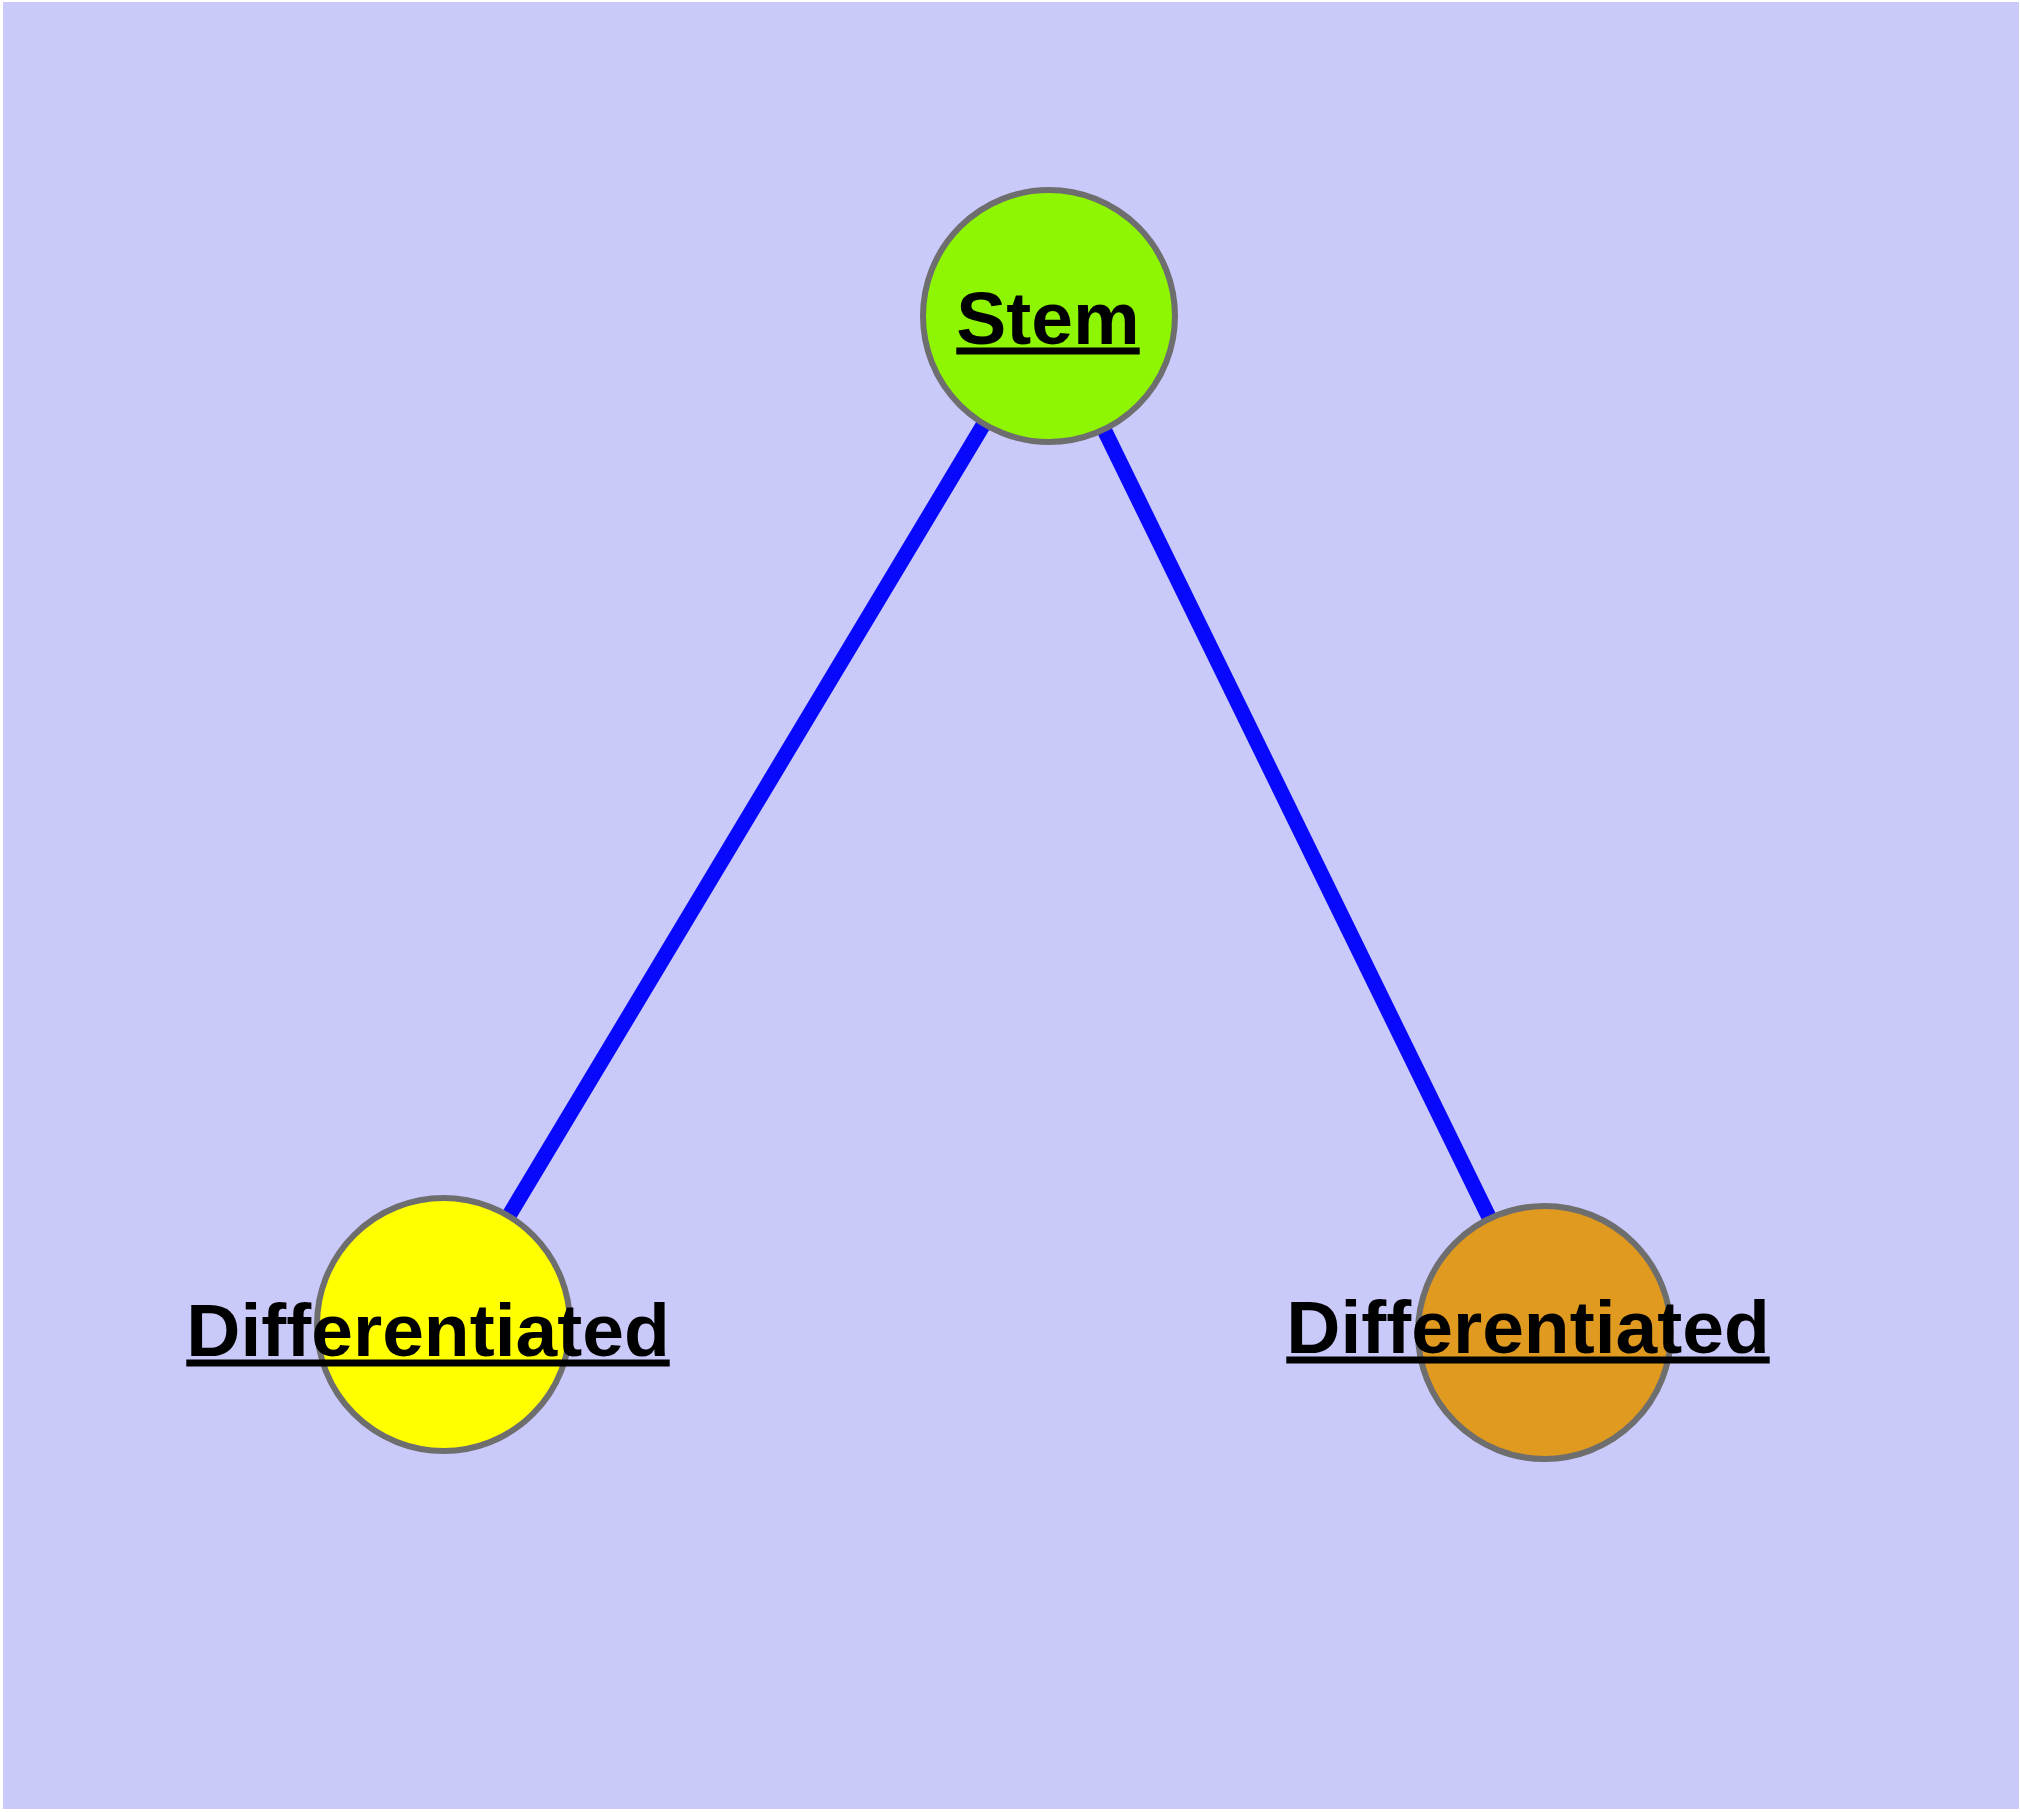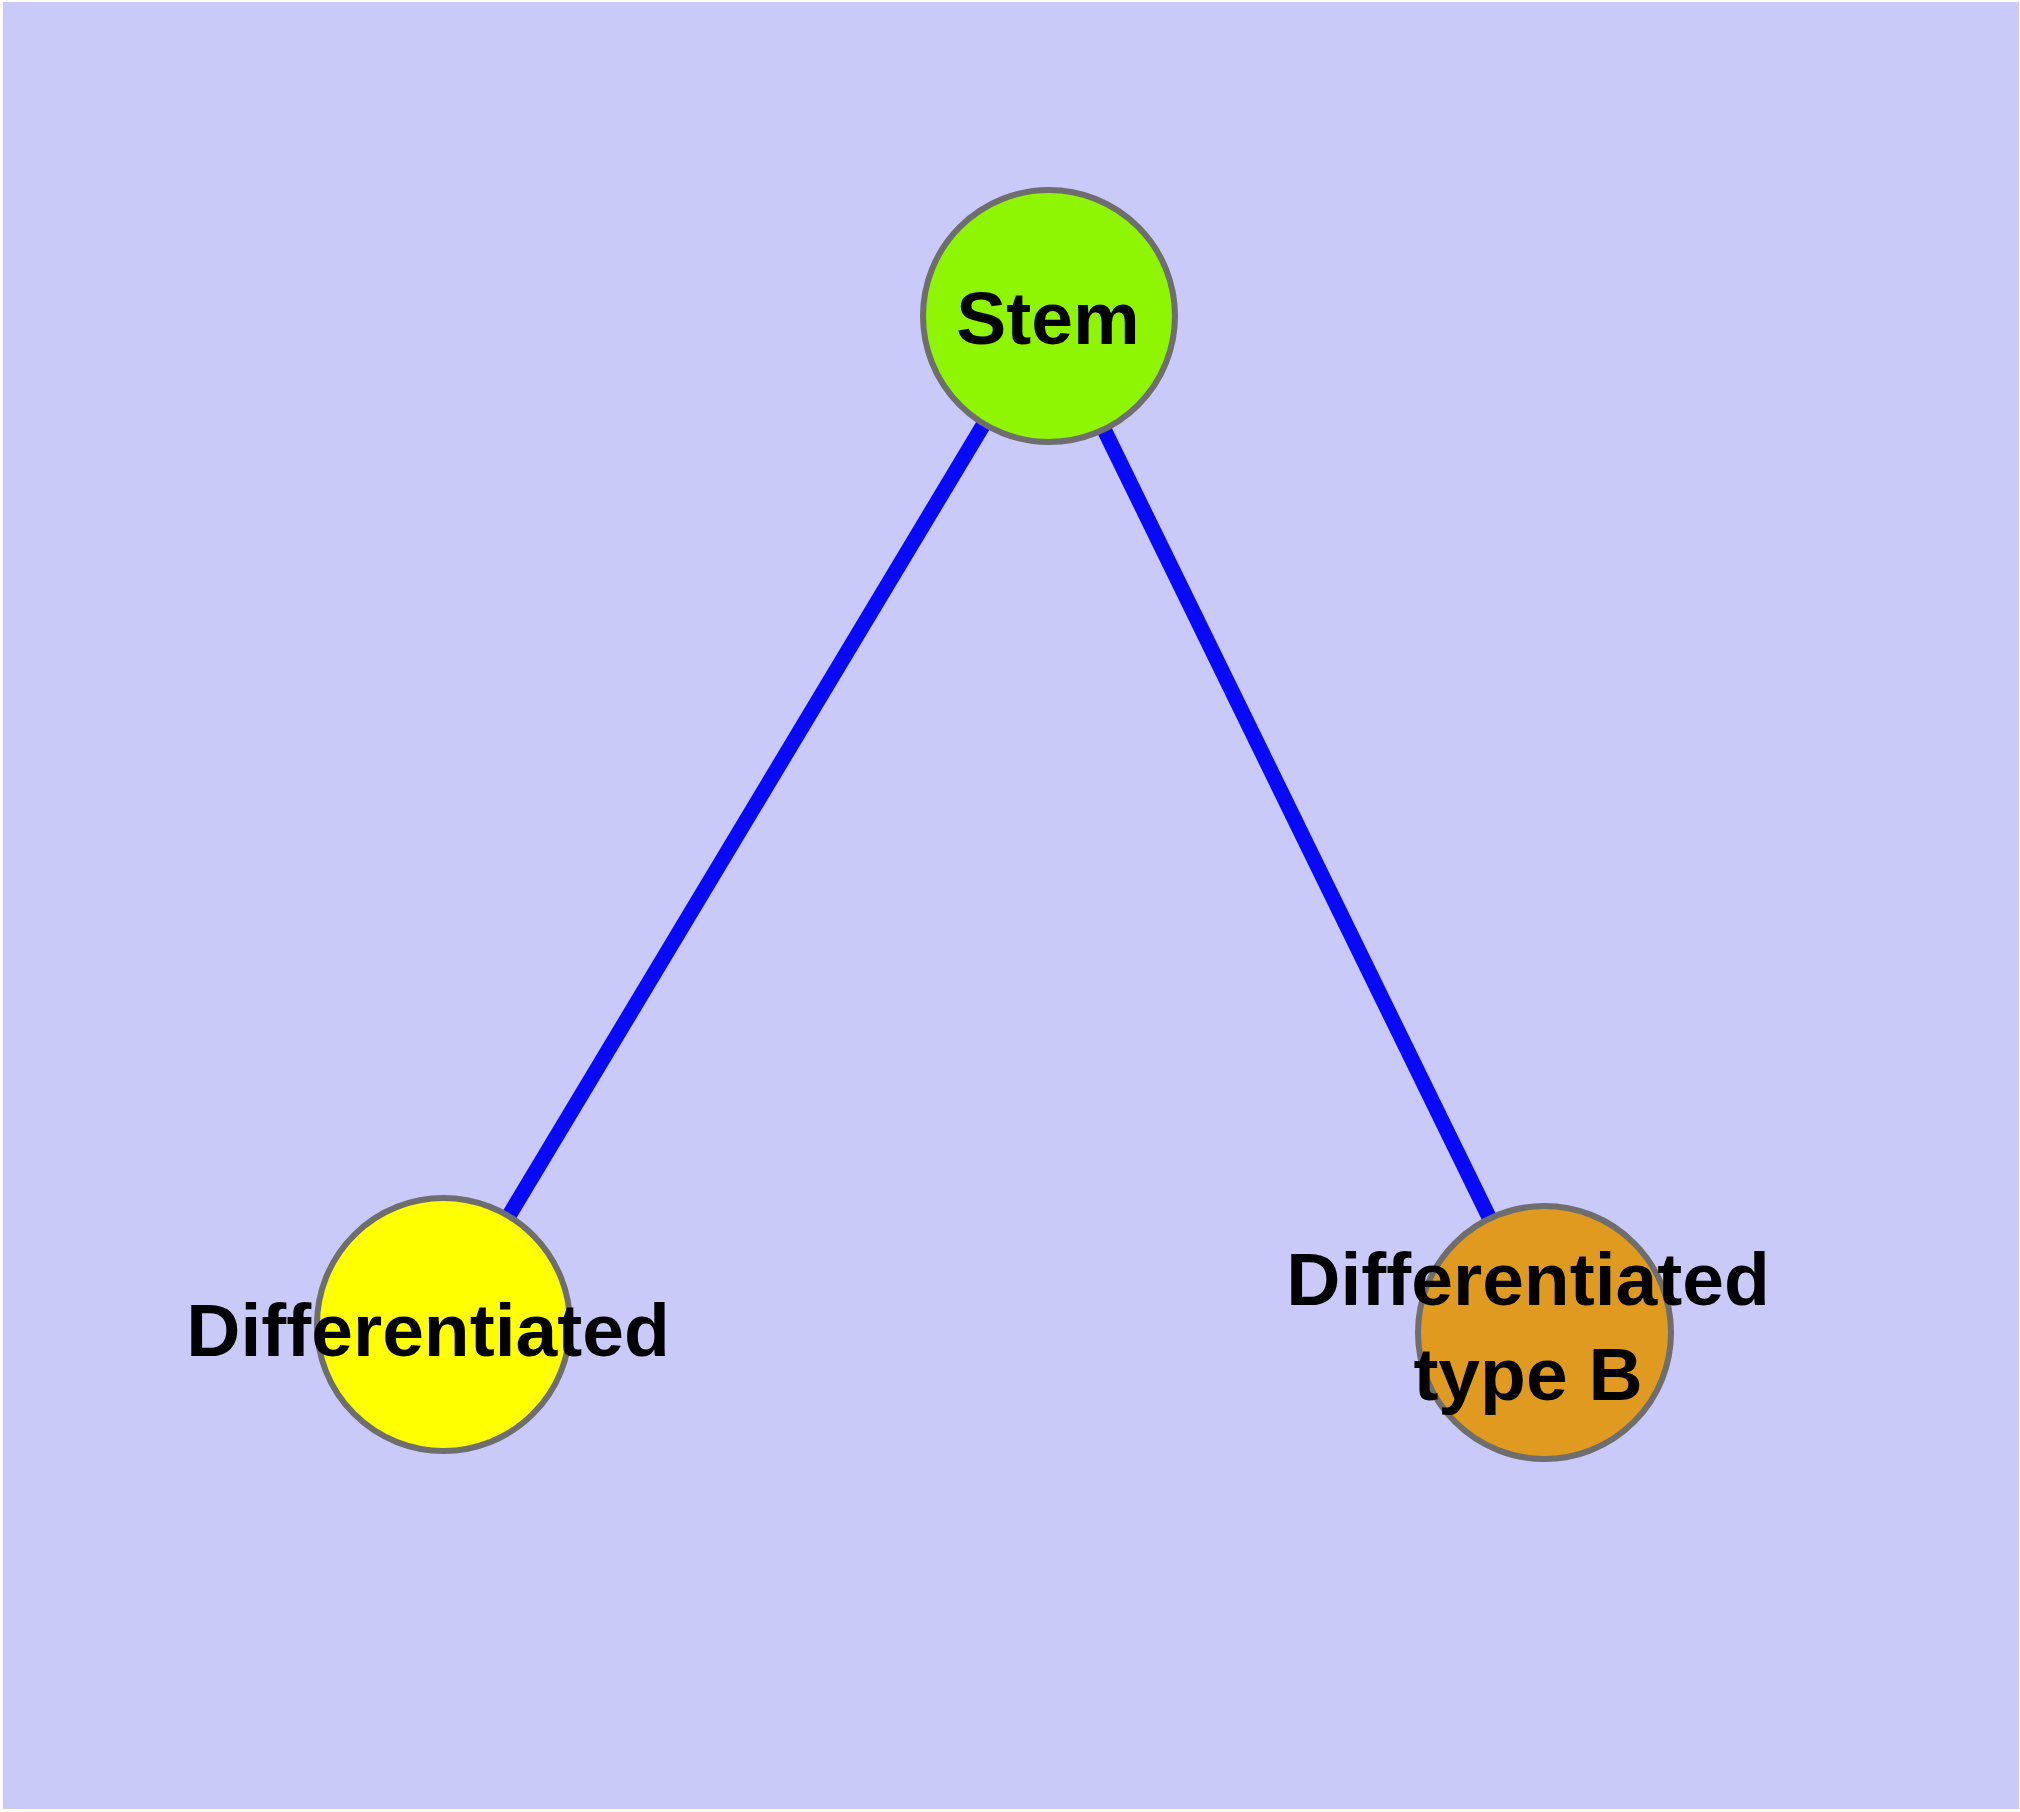--- a/index.html
+++ b/index.html
@@ -33,20 +33,21 @@
   }
   .node-label {
     position: absolute;
     transform: translate(-50%, -50%);
     text-align: center;
     font-weight: bold;
     font-size: 75px;
     line-height: 95px;
     white-space: nowrap;
     z-index: 3;
+    text-decoration: underline;
   }
 </style>
 </head>
 <body>
 
 <div class="canvas">
 
   <div class="bg-field" style="background: rgb(202, 202, 250);"></div>
 
   <svg class="edges-layer" width="2021" height="1812" viewBox="0 0 2384 2138">
@@ -61,17 +62,16 @@
   <div class="node-label" style="left: 1048px; top: 318px; color: rgb(0, 0, 0);">
     <div>Stem</div>
   </div>
 
   <div class="node-label" style="left: 428px; top: 1330px; color: rgb(0, 0, 0);">
     <div>Differentiated</div>
   </div>
 
   <div class="node-label" style="left: 1528px; top: 1327px; color: rgb(0, 0, 0);">
     <div>Differentiated</div>
-    <div>type B</div>
   </div>
 
 </div>
 
 
 </body></html>

